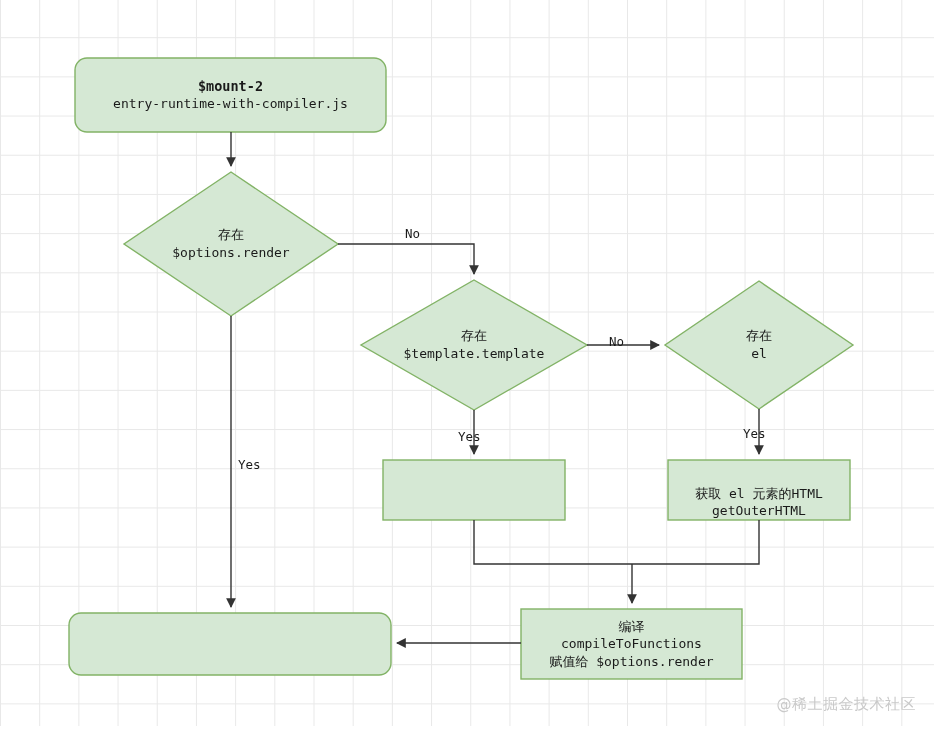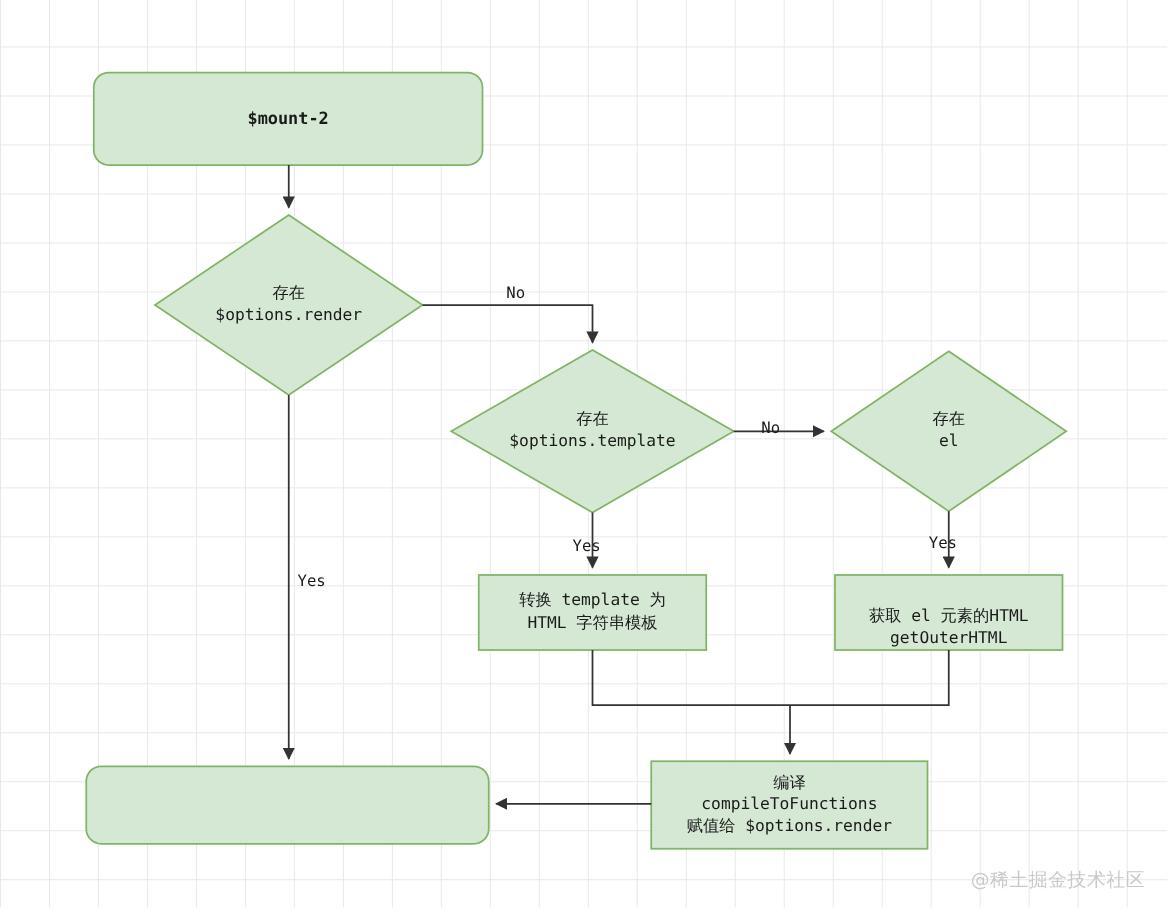--- a/index.html
+++ b/index.html
@@ -111,41 +111,38 @@
 
     <path d="M 759 520 L 759 564 L 632 564" fill="none" stroke="#333333" stroke-width="1.4"></path>
 
     <path d="M 632 564 L 632 603" fill="none" stroke="#333333" stroke-width="1.4" marker-end="url(#arrowhead)"></path>
 
     <path d="M 521 643 L 397 643" fill="none" stroke="#333333" stroke-width="1.4" marker-end="url(#arrowhead)"></path>
   </svg>
 
   <div class="node-label" style="left:75px; top:58px; width:311px; height:74px;">
     <span class="l-mono-b">$mount-2</span>
+    <span class="l-mono">entry-runtime-with-compiler.js</span>
   </div>
 
   <div class="node-label" style="left:124px; top:214px; width:214px; height:60px;">
     <span class="l-mono">存在</span>
     <span class="l-mono">$options.render</span>
   </div>
 
   <div class="node-label" style="left:361px; top:315px; width:226px; height:60px;">
     <span class="l-mono">存在</span>
-    <span class="l-mono">$options.template</span>
+    <span class="l-mono">$template.template</span>
   </div>
 
   <div class="node-label" style="left:665px; top:315px; width:188px; height:60px;">
     <span class="l-mono">存在</span>
     <span class="l-mono">el</span>
   </div>
 
-  <div class="node-label" style="left:383px; top:460px; width:182px; height:60px;">
-    <span class="l-mono">转换 template 为</span>
-    <span class="l-mono">HTML 字符串模板</span>
-  </div>
 
   <div class="node-label" style="left:668px; top:460px; width:182px; height:60px;justify-content:flex-end;">
     <span class="l-mono">获取 el 元素的HTML</span>
     <span class="l-mono">getOuterHTML</span>
   </div>
 
   <div class="node-label" style="left:521px; top:609px; width:221px; height:70px;text-align:center;">
     <span class="l-mono">编译</span>
     <span class="l-mono">compileToFunctions</span>
     <span class="l-mono">赋值给 $options.render</span>

